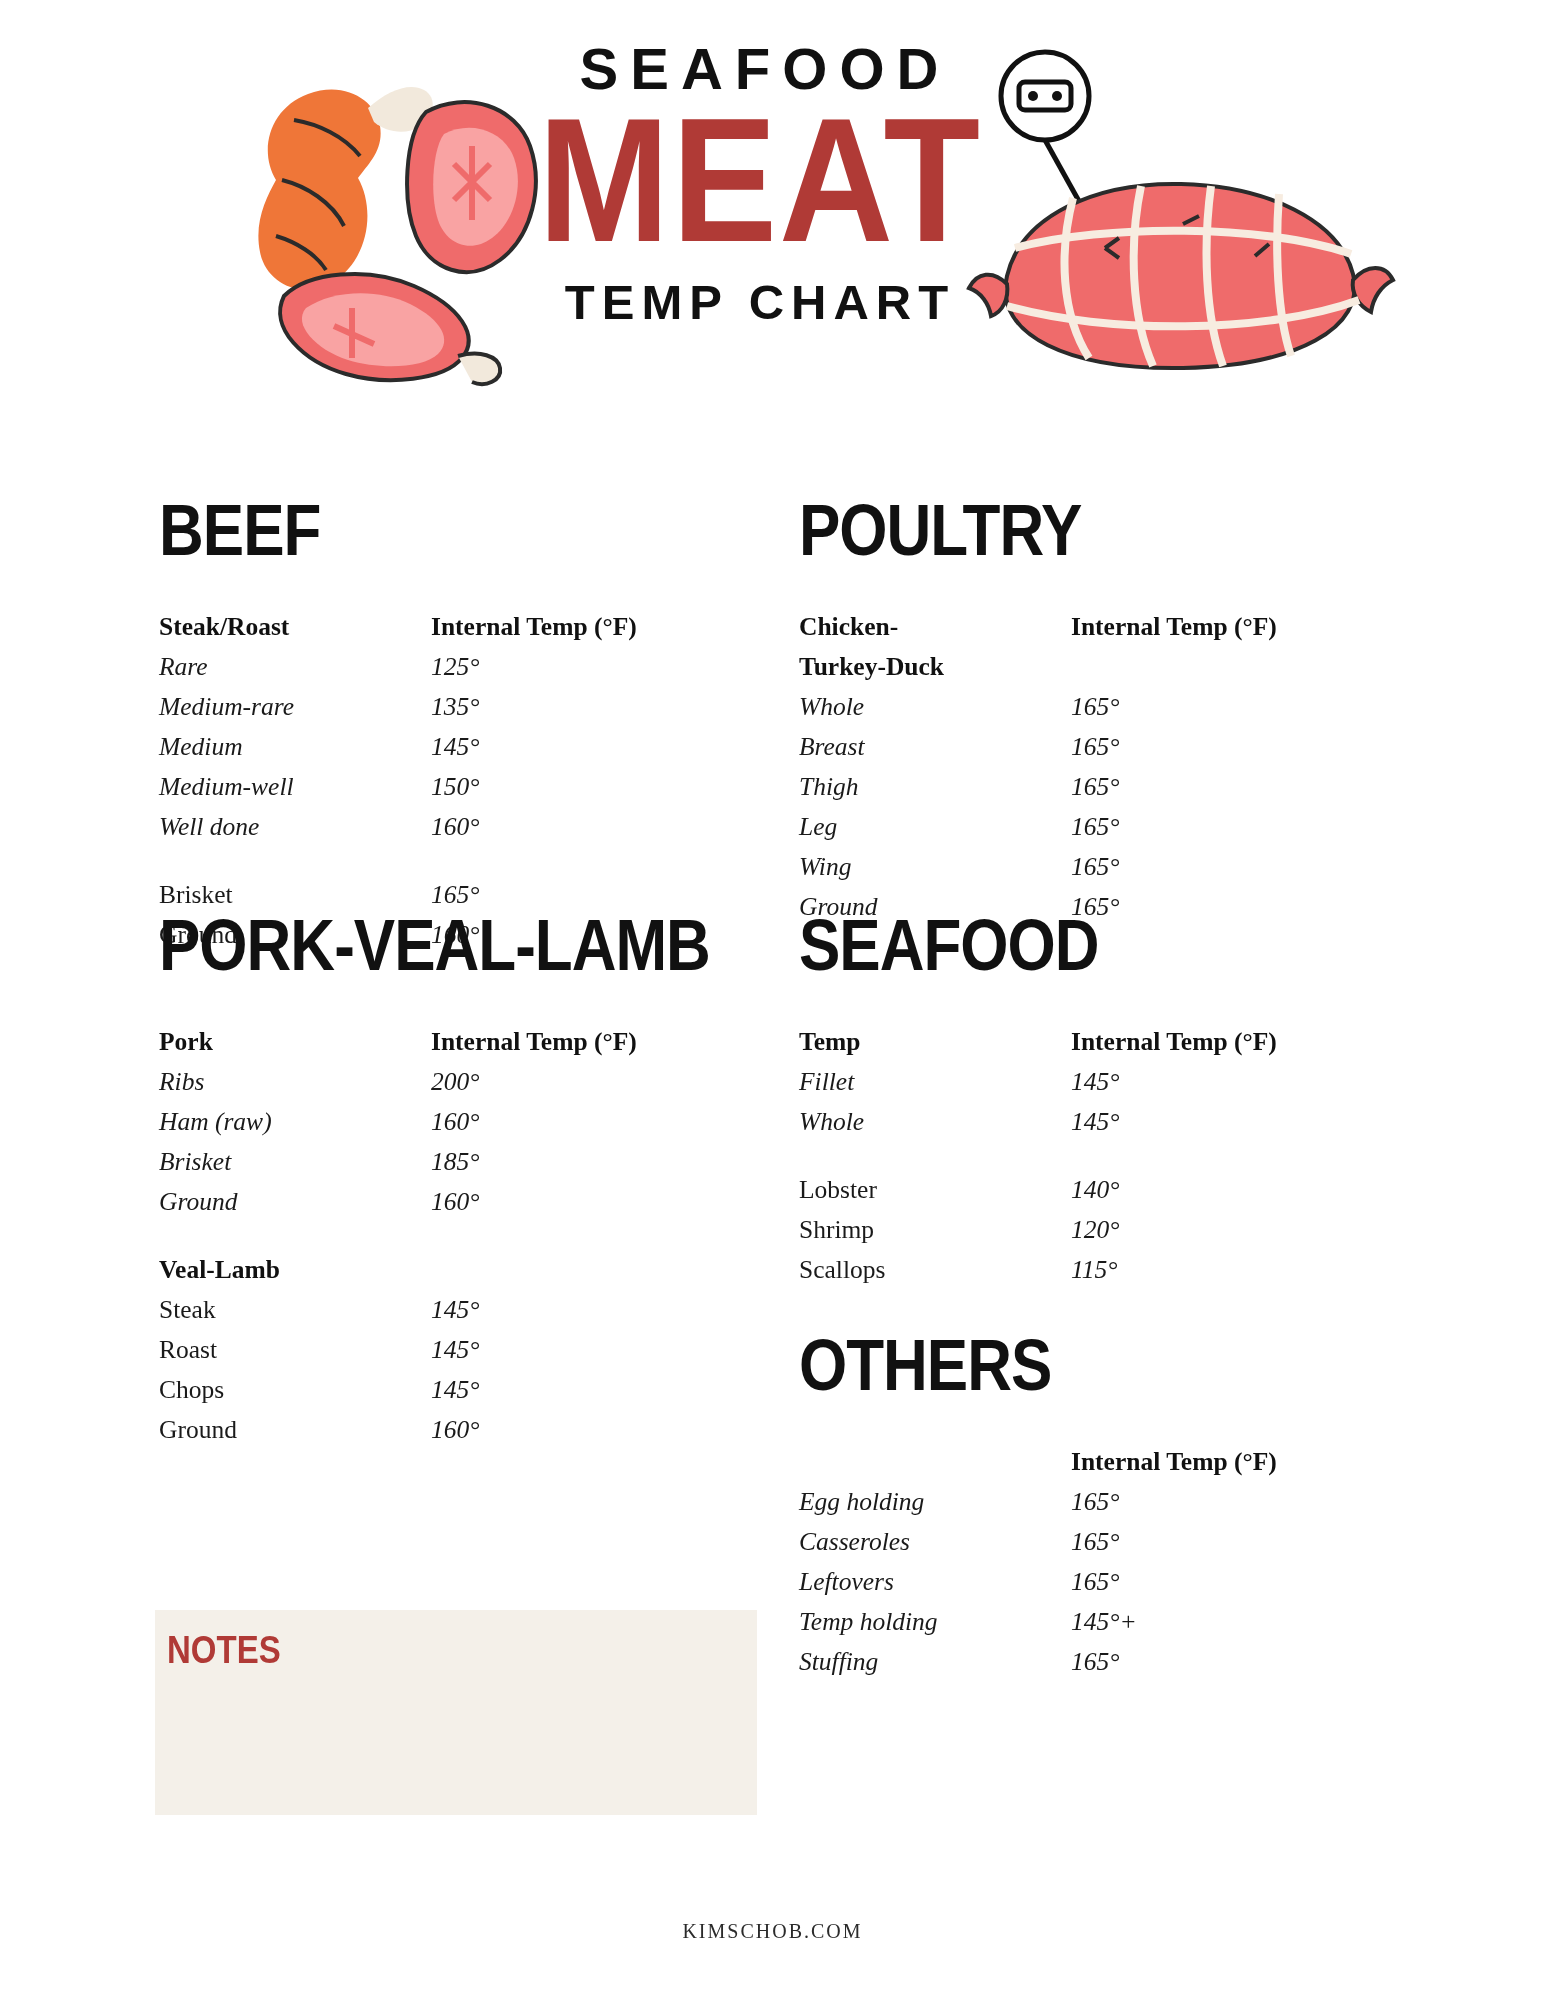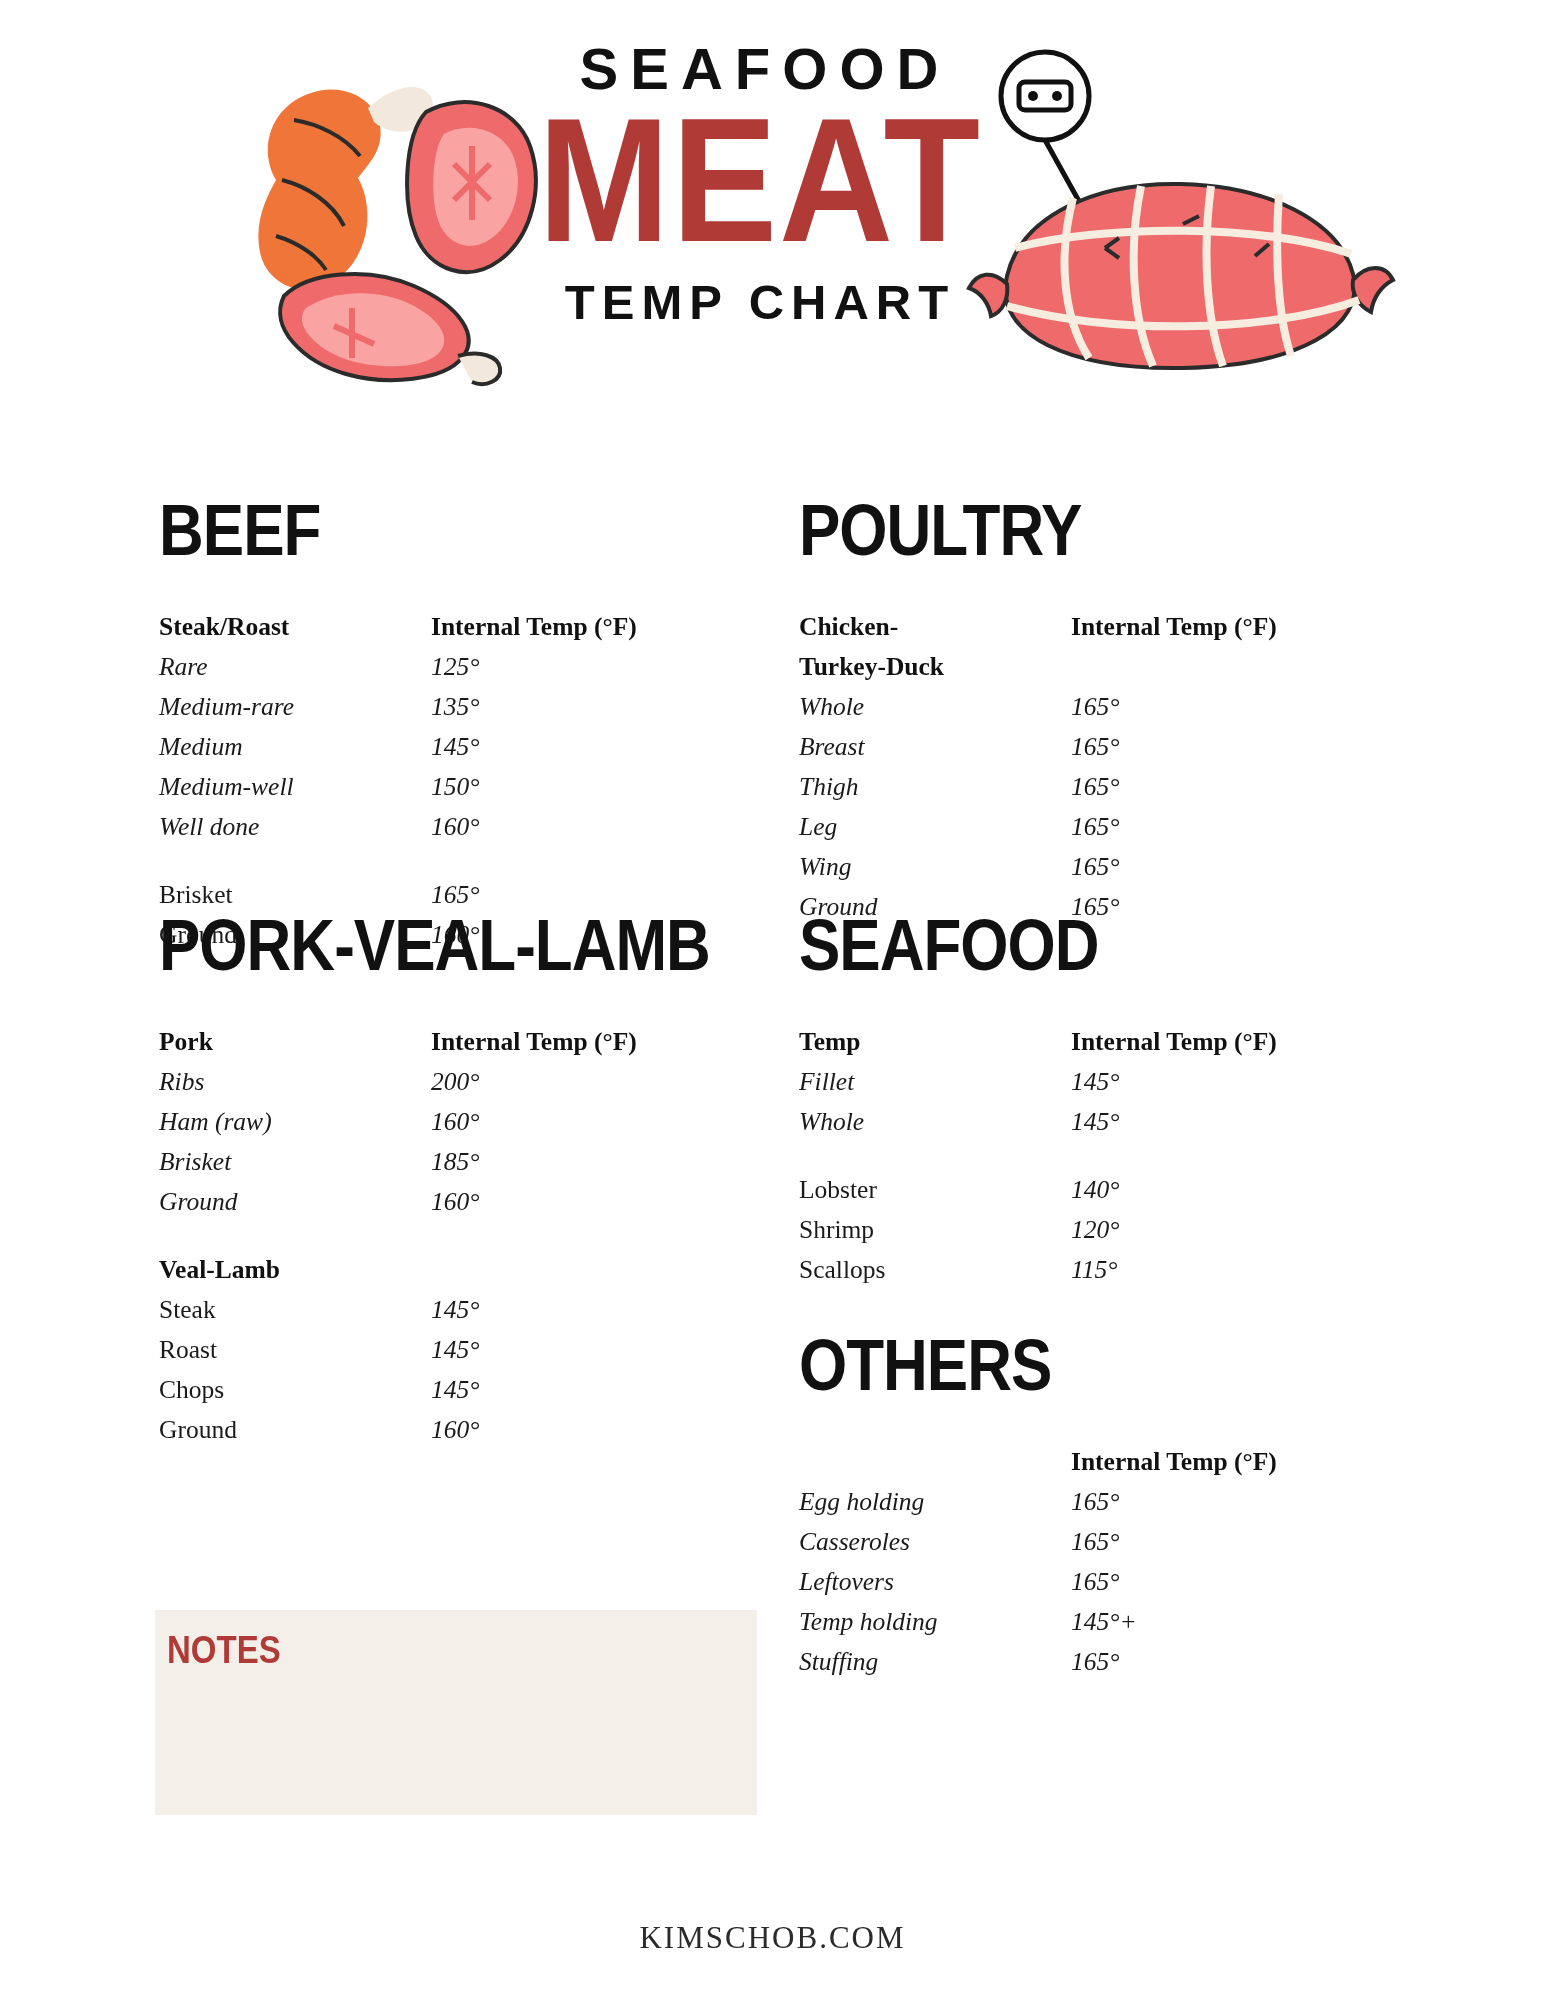--- a/index.html
+++ b/index.html
@@ -136,21 +136,21 @@
   }
 
   
   .footer {
     position: absolute;
     left: 0;
     top: 1920px;
     width: 1545px;
     text-align: center;
     font-family: "Liberation Serif", serif;
-    font-size: 31px;
+    font-size: 20px;
     letter-spacing: 2px;
     color: #2b2b2b;
   }
 </style>
 </head>
 <body>
 
 <div class="header">
 
   <div class="art-left">

